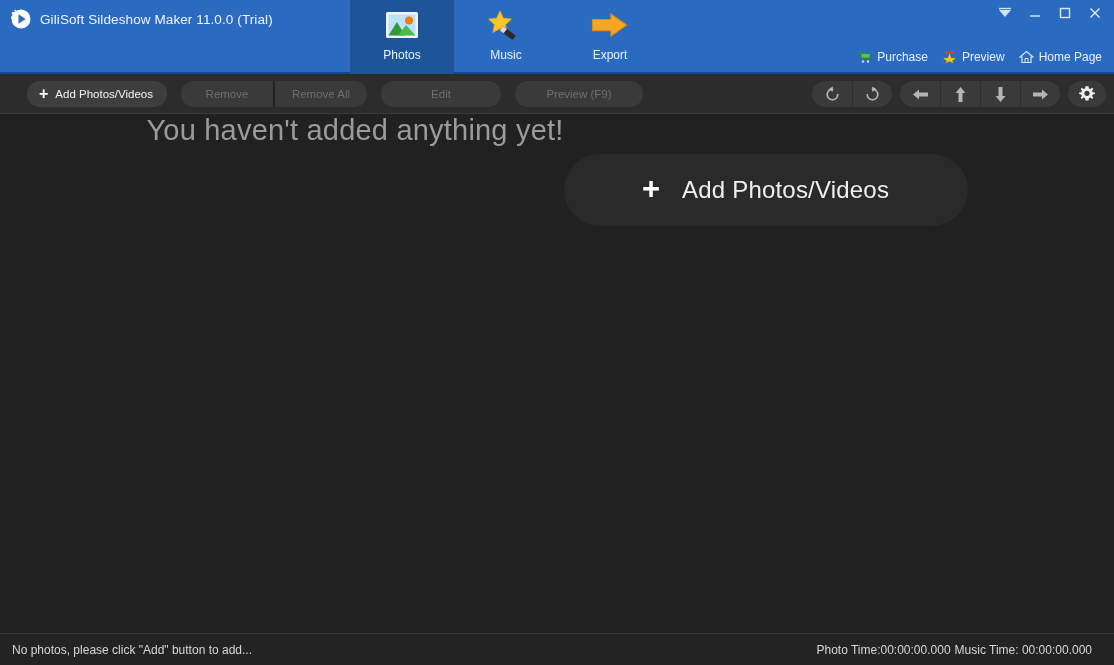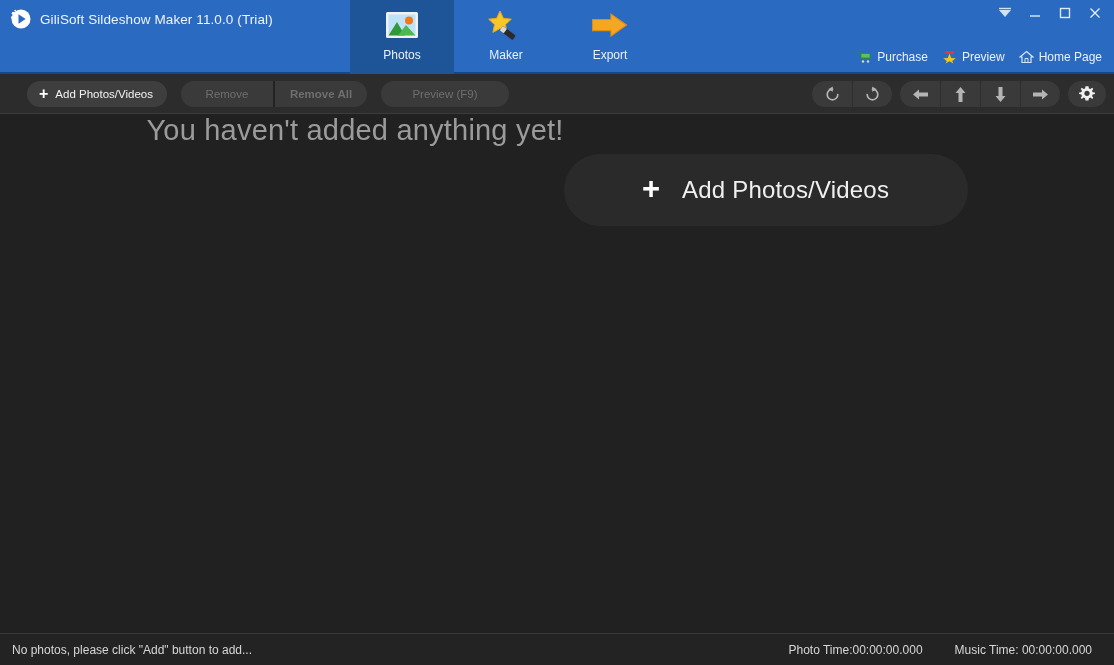--- a/index.html
+++ b/index.html
@@ -188,21 +188,21 @@
     height: 32px;
     background: #232323;
     border-top: 1px solid #3a3a3a;
     display: flex; align-items: center;
     position: relative;
     padding: 0 12px;
   }
   .status-left { font-size: 12px; color: #d7d7d7; }
   .status-right {
     position: absolute; right: 22px;
-    display: flex; align-items: center; gap: 32px;
+    display: flex; align-items: center; gap: 4px;
     font-size: 12px; color: #d7d7d7;
     white-space: nowrap;
   }
 </style>
 </head>
 <body>
 
 <div id="app">
 
   <div class="titlebar">
@@ -237,21 +237,21 @@
 
 
       <div class="navtab">
         <span class="tab-icon">
           <svg width="44" height="34" viewBox="0 0 44 34">
             <path d="M16 2 L19.4 9.3 L27.3 10.2 L21.5 15.6 L23.1 23.4 L16 19.5 L8.9 23.4 L10.5 15.6 L4.7 10.2 L12.6 9.3 Z" fill="#f7c62a" stroke="#e8a90d" stroke-width="1"></path>
             <rect x="19" y="17" width="16" height="5.5" rx="1" transform="rotate(37 19 17)" fill="#2b2b2b"></rect>
             <rect x="19" y="17" width="5" height="5.5" rx="1" transform="rotate(37 19 17)" fill="#d8d8d8"></rect>
           </svg>
         </span>
-        <span class="tab-label">Maker</span>
+        <span class="tab-label">Music</span>
       </div>
 
       <div class="navtab">
         <span class="tab-icon">
           <svg width="50" height="34" viewBox="0 0 50 34">
             <path d="M6 10 L26 10 L26 4 L43 16 L26 28 L26 22 L6 22 Z" fill="#f5a623" stroke="#e08c10" stroke-width="1.2"></path>
           </svg>
         </span>
         <span class="tab-label">Export</span>
       </div>
@@ -319,25 +319,28 @@
     <div class="tbtn enabled" style="width:140px;padding:0 12px;justify-content:flex-start;margin-left:17px;">
       <span class="plus">+</span>
       <span>Add Photos/Videos</span>
     </div>
 
     <div class="tb-group" style="margin-left:14px;">
       <div class="tbtn" style="width:92px;border-radius:13px 0 0 13px;">
         <span>Remove</span>
       </div>
       <div class="tb-sep"></div>
-      <div class="tbtn" style="width:92px;border-radius:0 13px 13px 0;font-weight:bold;">
+      <div class="tbtn" style="width:92px;border-radius:0 13px 13px 0;">
         <span>Remove All</span>
       </div>
     </div>
 
+    <div class="tbtn" style="width:120px;margin-left:14px;">
+      <span>Edit</span>
+    </div>
 
     <div class="tbtn" style="width:128px;margin-left:14px;">
       <span>Preview (F9)</span>
     </div>
 
     <div class="toolbar-right">
 
       <div class="icon-pill">
         <span class="icon-btn">
           <svg width="17" height="17" viewBox="0 0 17 17">

